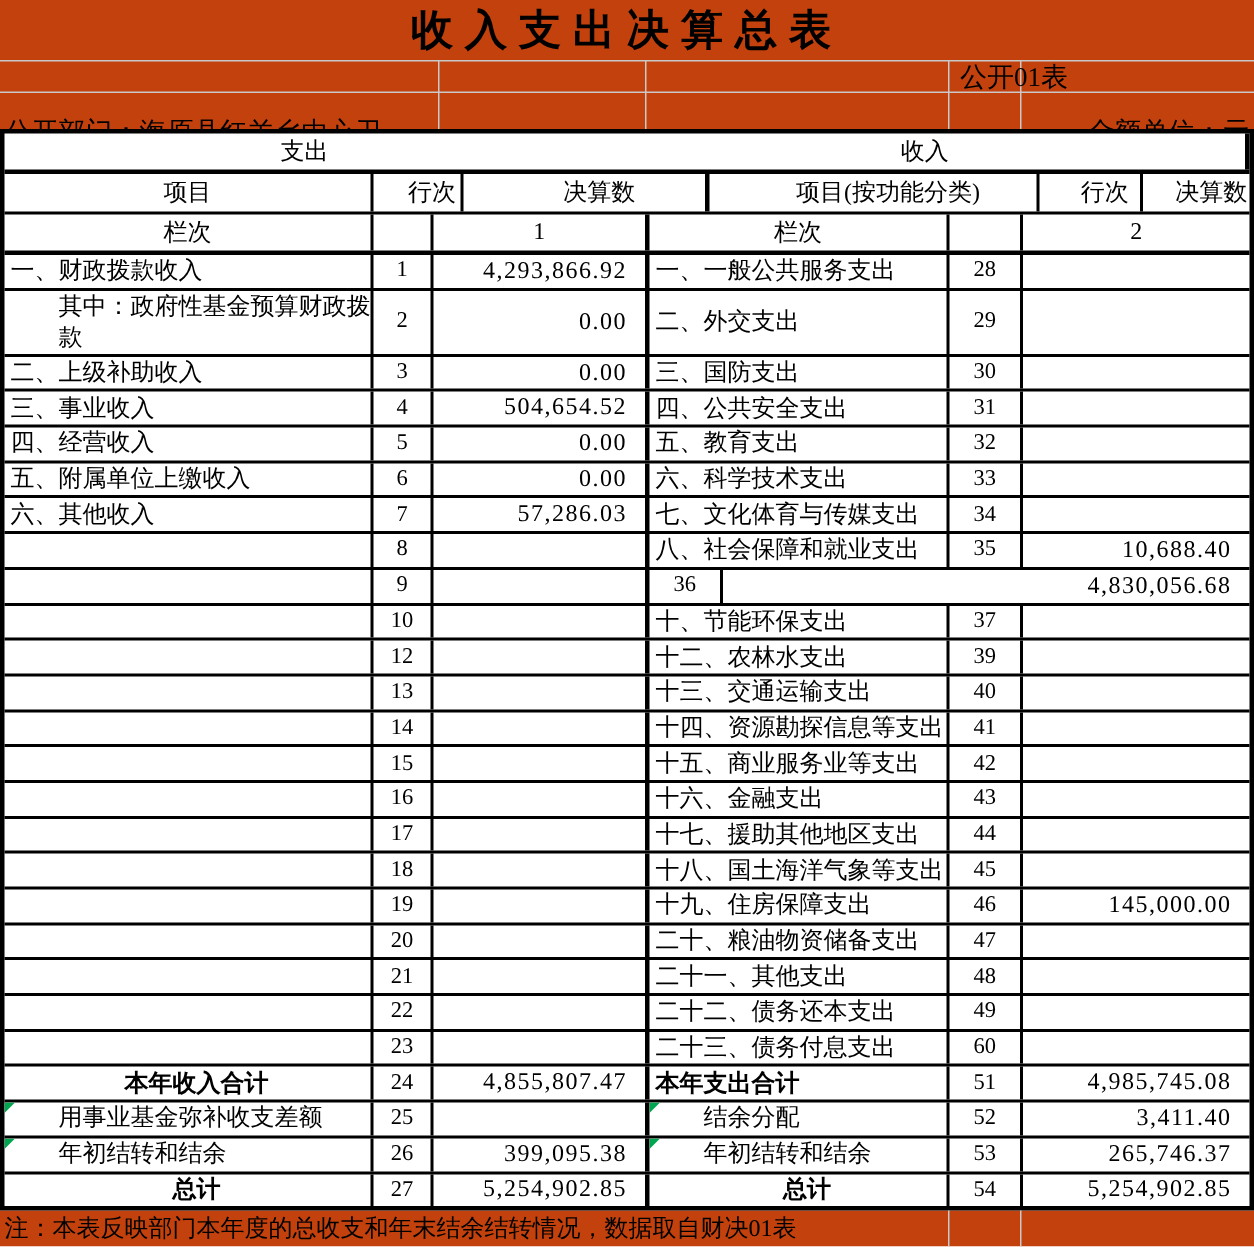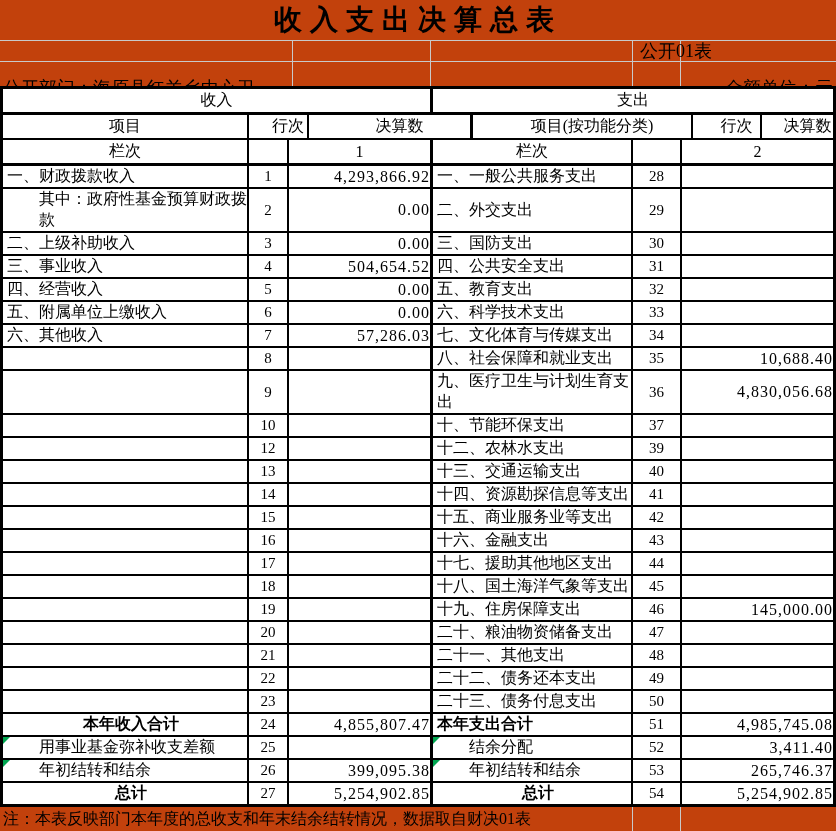--- a/index.html
+++ b/index.html
@@ -43,21 +43,21 @@
   .c6 { flex:1; }
   .band-left  { width:430px; border-right:3px solid #000; justify-content:center; }
   .band-right { flex:1; justify-content:center; }
   .center { justify-content:center; }
 
   .item   { justify-content:flex-start; padding-left:4px; }
   .item.indent { padding-left:36px; }
   .item.total  { justify-content:center; padding-left:12px; font-weight:bold; }
   .item.total-left { font-weight:bold; }
   .line   { justify-content:center; font-size:15px; }
-  .amount { justify-content:flex-end; padding-right:0; letter-spacing:1px; }
+  .amount { justify-content:flex-end; padding-right:12px; letter-spacing:1px; }
 
   .flag { position:absolute; left:0; top:0; width:0; height:0;
           border-top:7px solid #00a550; border-right:7px solid transparent; }
 
   
   .note { position:absolute; top:807px; left:0; width:836px; height:24px;
           display:flex; align-items:center; padding-left:3px; box-sizing:border-box;
           font-size:16px; }
 </style>
 </head>
@@ -79,22 +79,22 @@
   </div>
 
   <div class="row-dept">
     <span>公开部门：海原县红羊乡中心卫</span>
     <span>金额单位：元</span>
   </div>
 
   <div class="tbl">
 
     <div class="trow band">
+      <div class="cell band-right">支出</div>
       <div class="cell band-left">收入</div>
-      <div class="cell band-right">支出</div>
     </div>
 
     <div class="trow hdr">
       <div class="cell c1 center">项目</div>
       <div class="cell c2 center">行次</div>
       <div class="cell c3 center">决算数</div>
       <div class="cell c4 center">项目(按功能分类)</div>
       <div class="cell c5 center">行次</div>
       <div class="cell c6 center">决算数</div>
     </div>
@@ -272,23 +272,20 @@
         <div class="trow">
           <div class="cell c1 item ">
             <span></span>
           </div>
           <div class="cell c2 line">
             <span>9</span>
           </div>
           <div class="cell c3 amount">
             <span></span>
           </div>
-          <div class="cell c4 item ">
-            <span>九、医疗卫生与计划生育支出</span>
-          </div>
           <div class="cell c5 line">
             <span>36</span>
           </div>
           <div class="cell c6 amount">
             <span>4,830,056.68</span>
           </div>
         </div>
         <div class="trow">
           <div class="cell c1 item ">
             <span></span>
@@ -536,21 +533,21 @@
           <div class="cell c2 line">
             <span>23</span>
           </div>
           <div class="cell c3 amount">
             <span></span>
           </div>
           <div class="cell c4 item ">
             <span>二十三、债务付息支出</span>
           </div>
           <div class="cell c5 line">
-            <span>50</span>
+            <span>60</span>
           </div>
           <div class="cell c6 amount">
             <span></span>
           </div>
         </div>
         <div class="trow">
           <div class="cell c1 item total">
             <span>本年收入合计</span>
           </div>
           <div class="cell c2 line">

